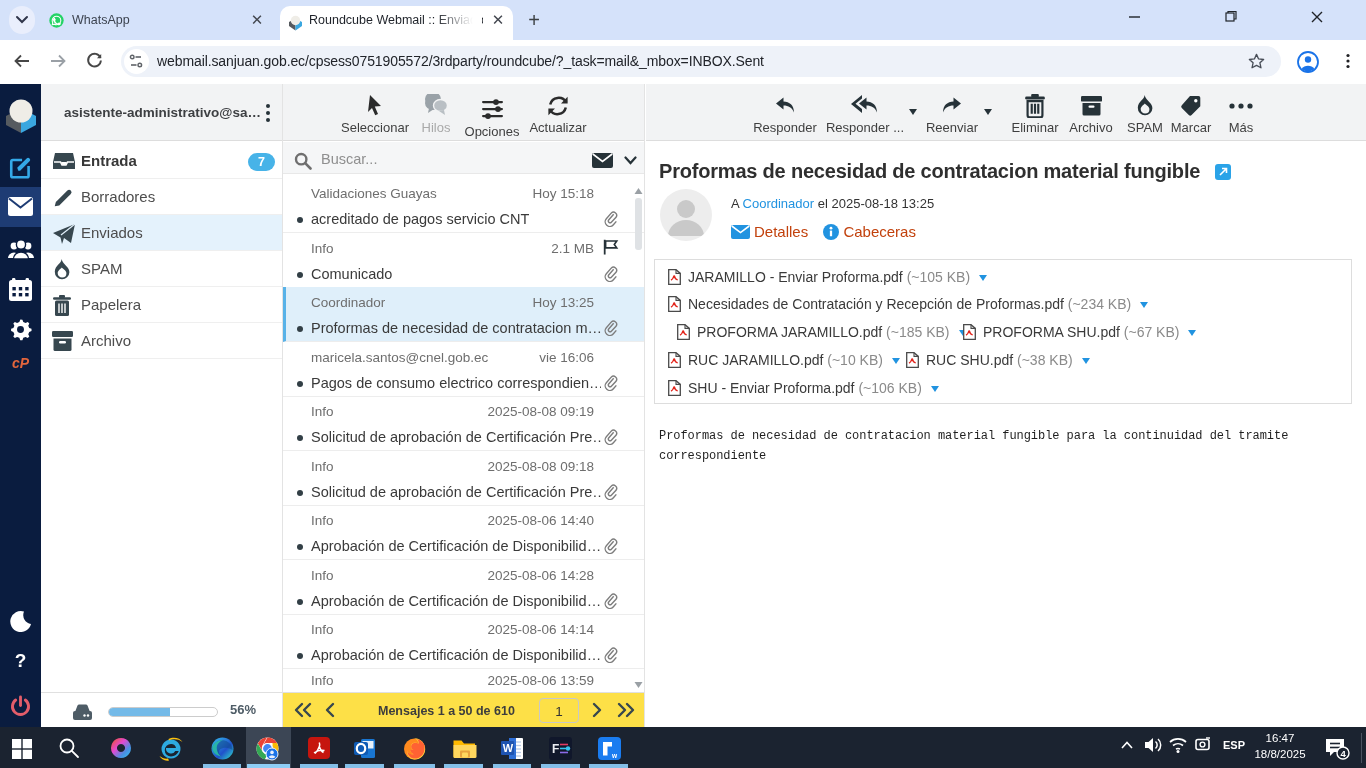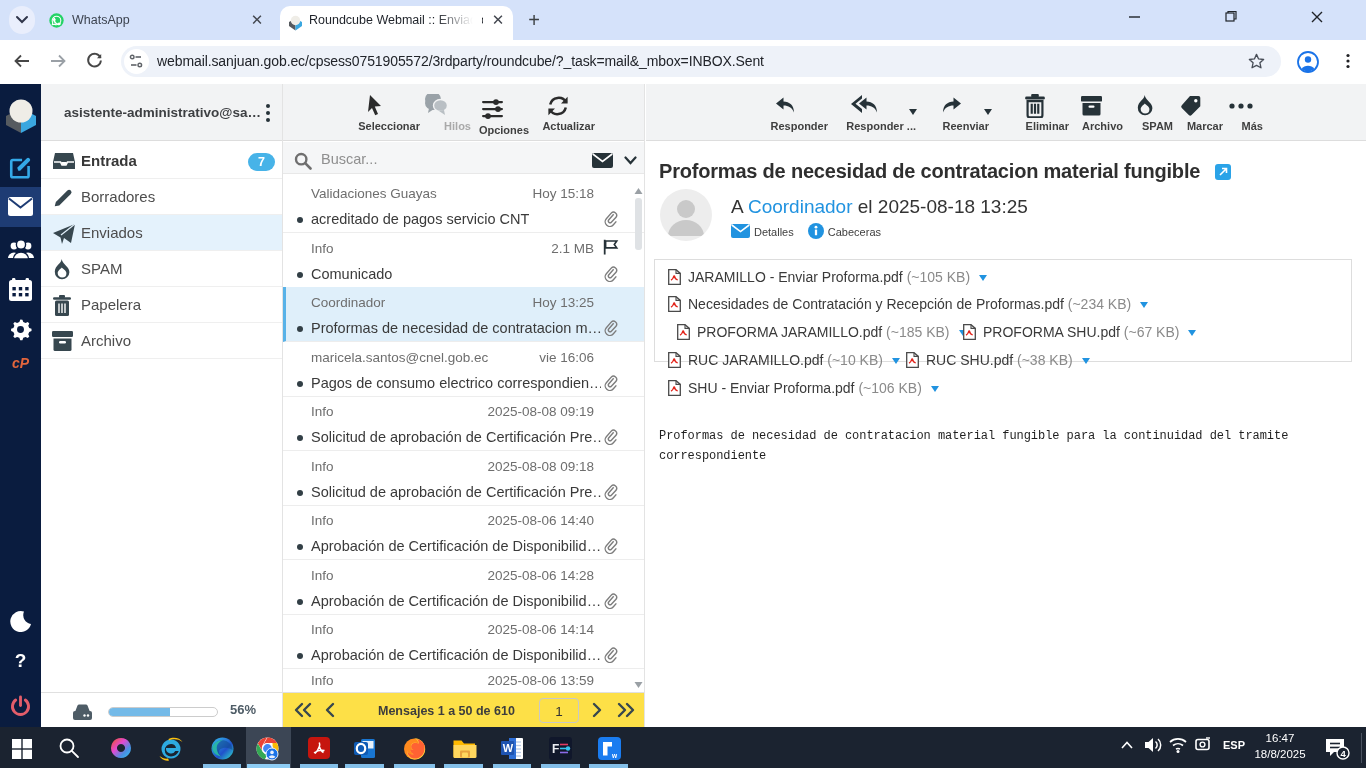--- a/index.html
+++ b/index.html
@@ -50,44 +50,44 @@
 .frow svg { position:absolute; left:11px; top:8px; }
 #badge7 { position:absolute; left:207px; top:10px; width:27px; height:18px; border-radius:9px; background:#47b3e8; color:#fff; font-size:12.5px; font-weight:bold; text-align:center; line-height:18px; }
 #quota { position:absolute; left:0px; top:608px; width:241px; height:35px; border-top:1px solid #e0e0e0; background:#fff; }
 #qbar { position:absolute; left:67px; top:14px; width:110px; height:10px; border:1px solid #ccc; border-radius:5px; background:#fff; }
 #qfill { position:absolute; left:0; top:0; width:61px; height:8px; border-radius:5px 0 0 5px; background:#74bae8; }
 #qpct { position:absolute; left:189px; top:9px; font-size:13px; color:#4e5c66; font-weight:bold;}
 
 
 #list { position:absolute; left:283px; top:0; width:362px; height:643px; background:#fff; border-right:1px solid #e3e3e3; }
 #ltoolbar { position:absolute; left:0; top:0; width:361px; height:57px; background:#f2f3f4; border-bottom:1px solid #ddd; }
-.tbtn { position:absolute; text-align:right; color:#3f3f3f; font-size:11px;font-weight:bold; }
+.tbtn { position:absolute; text-align:center; color:#3f3f3f; font-size:13px; }
 .tbtn svg { display:block; margin:2px auto 2px auto; }
 #searchrow { position:absolute; left:0; top:58px; width:361px; height:32px; background:#f5f6f7; border-bottom:1px solid #e8e8e8; }
 #rows { position:absolute; left:0; top:94px; width:361px; height:513px; }
 .mrow { position:absolute; left:0; width:361px; height:55px; border-bottom:1px solid #ededed; }
 .msender { position:absolute; left:28px; top:8px; font-size:13.5px; color:#6e6e6e; max-width:230px; white-space:nowrap; overflow:hidden; }
 .mdate { position:absolute; right:50px; top:8px; font-size:13.5px; color:#6e6e6e; }
 .msubj { position:absolute; left:28px; top:33px; font-size:14.5px; color:#3a3a3a; white-space:nowrap; max-width:290px; overflow:hidden; }
 .mdot { position:absolute; left:14px; top:39px; width:6px; height:6px; border-radius:3px; background:#323f46; }
 .mclip { position:absolute; right:26px; top:31px; }
 #pager { position:absolute; left:0; top:608px; width:361px; height:35px; background:#fde047; border-top:1px solid #e0e0e0; }
 #pagertext { position:absolute; left:95px; top:11px; font-size:12.5px; font-weight:bold; color:#3d3d3d; }
 #pagebox { position:absolute; left:256px; top:5px; width:40px; height:25px; border:1px solid #c8c8c8; border-radius:4px; text-align:center; font-size:13.5px; color:#333; line-height:25px; }
 
 
 #content { position:absolute; left:646px; top:0; width:720px; height:643px; background:#fff; }
 #ctoolbar { position:absolute; left:0; top:0; width:720px; height:57px; background:#f2f3f4; border-bottom:1px solid #ddd; }
 #msgtitle { position:absolute; left:13px; top:76px; font-size:20px; font-weight:bold; color:#2f2f2f; letter-spacing:-0.2px; }
 #extlink { position:absolute; left:569px; top:80px; width:16px; height:16px; border-radius:3px; background:#2aa3e8; }
 #avatar { position:absolute; left:14px; top:105px; width:52px; height:52px; border-radius:26px; background:#ededed; overflow:hidden; }
-#fromline { position:absolute; left:85px; top:112px; font-size:19px; color:#333; }
-#detline { position:absolute; left:85px; top:139px; font-size:11px; color:#404040; }
+#fromline { position:absolute; left:85px; top:112px; font-size:13px; color:#333; }
+#detline { position:absolute; left:85px; top:139px; font-size:15px; color:#c2410c; }
 .blue { color:#2193e0; }
-#attbox { position:absolute; left:8px; top:175px; width:698px; height:103px; border:1px solid #ddd; background:#fff; }
+#attbox { position:absolute; left:8px; top:175px; width:698px; height:145px; border:1px solid #ddd; background:#fff; }
 .attrow { position:absolute; left:0; width:698px; height:28px; }
 .attitem { position:absolute; top:0; height:28px; font-size:14px; color:#3a3a3a; line-height:28px; white-space:nowrap; }
 .attsize { color:#8a8a8a; }
 .dkcaret { border-top-color:#263238 !important; }
 .caret { display:inline-block; width:0; height:0; border-left:4.5px solid transparent; border-right:4.5px solid transparent; border-top:6px solid #2193e0; margin-left:9px; vertical-align:middle; }
 .pdfic { display:inline-block; vertical-align:-3px; margin-right:7px; }
 #bodytext { position:absolute; left:13px; top:343px; font-family:"Liberation Mono", monospace; font-size:12px; color:#1f1f1f; line-height:19.5px; letter-spacing:-0.05px; }
 
 
 #taskbar { left:0; top:727px; width:1366px; height:41px; background:#1b2330; }

